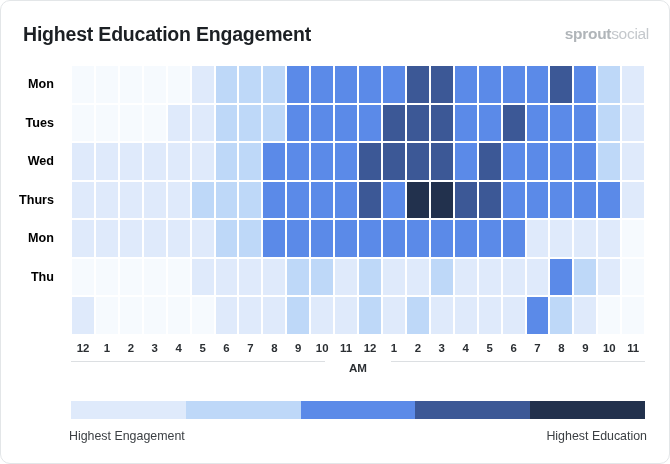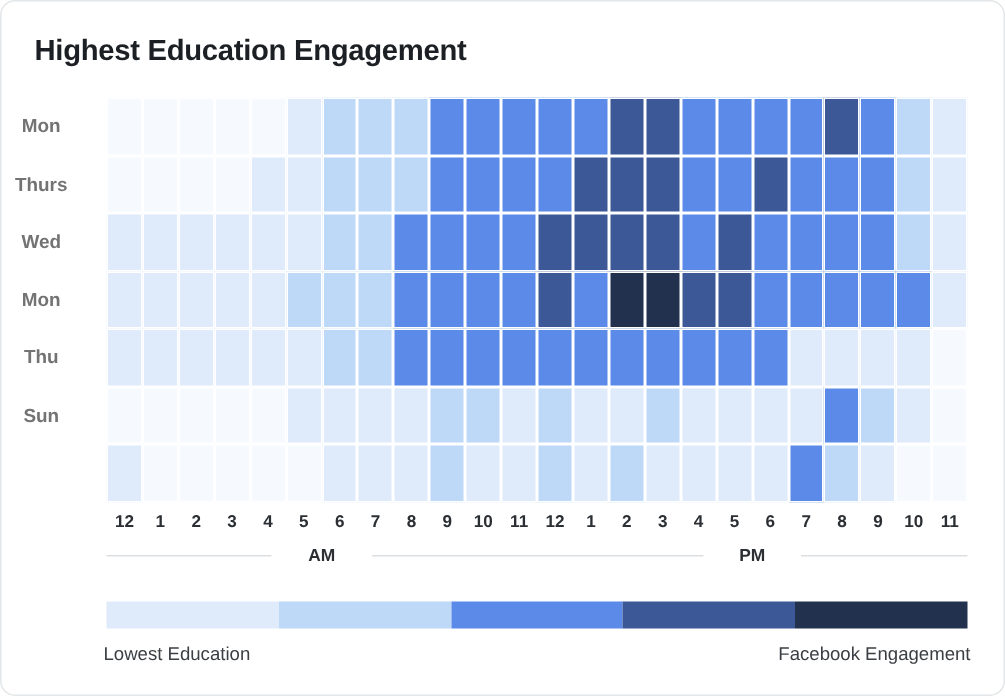--- a/index.html
+++ b/index.html
@@ -44,40 +44,40 @@
     flex:1 1 0;height:100%;
     box-sizing:border-box;
     border:1.1px solid #ffffff;
   }
   
   .daylabels{
     position:absolute;left:0;top:64px;width:62px;height:270px;
   }
   .daylabel{
     height:38.5px;line-height:38.5px;
-    text-align:center;padding-right:9px;
-    font-size:12.6px;font-weight:bold;color:#737373;
+    text-align:right;padding-right:9px;
+    font-size:12.6px;font-weight:bold;color:#000000;
     box-sizing:border-box;
   }
   
   .hours{
     position:absolute;left:70px;top:338px;width:574px;height:18px;
     display:flex;
   }
   .hour{
     flex:1 1 0;text-align:center;
     font-size:11.4px;font-weight:bold;color:#2b2f33;
     line-height:18px;
   }
   .ampm{
     position:absolute;left:70px;top:360px;width:574px;height:18px;
     display:flex;
   }
   .ampm-half{
-    flex:1 1 0;display:flex;align-items:center;gap:24px;
+    flex:1 1 0;display:flex;gap:24px;
   }
   .ampm-half .ln{flex:1 1 auto;height:1px;background:#dcdfe2;}
   .ampm-half .lbl{
     font-size:11.6px;font-weight:bold;color:#2b2f33;white-space:nowrap;
   }
   
   .legend{
     position:absolute;left:70px;top:400px;width:574px;height:18px;display:flex;
   }
   .legend div{flex:1 1 0;height:100%;}
@@ -91,29 +91,30 @@
     position:absolute;right:0;top:0;font-size:12.4px;color:#3b3f43;
   }
 </style>
 </head>
 <body>
 
 <div class="card">
 
   <div class="header">
     <h1 class="title">Highest Education Engagement</h1>
+    <div class="brand"><span class="b1">sprout</span><span class="b2">social</span></div>
   </div>
 
   <div class="daylabels">
       <div class="daylabel">Mon</div>
+      <div class="daylabel">Tues</div>
+      <div class="daylabel">Wed</div>
       <div class="daylabel">Thurs</div>
-      <div class="daylabel">Wed</div>
       <div class="daylabel">Mon</div>
       <div class="daylabel">Thu</div>
-      <div class="daylabel">Sun</div>
     </div>
   <div class="plot">
       <div class="hrow">
         <div class="cell" style="background: rgb(246, 250, 254);"></div>
         <div class="cell" style="background: rgb(246, 250, 254);"></div>
         <div class="cell" style="background: rgb(246, 250, 254);"></div>
         <div class="cell" style="background: rgb(246, 250, 254);"></div>
         <div class="cell" style="background: rgb(246, 250, 254);"></div>
         <div class="cell" style="background: rgb(223, 234, 251);"></div>
         <div class="cell" style="background: rgb(190, 216, 248);"></div>
@@ -318,32 +319,27 @@
       <div class="hour">9</div>
       <div class="hour">10</div>
       <div class="hour">11</div>
     </div>
   <div class="ampm">
     <div class="ampm-half">
       <span class="ln"></span>
       <span class="lbl">AM</span>
       <span class="ln"></span>
     </div>
-    <div class="ampm-half">
-      <span class="ln"></span>
-      <span class="lbl">PM</span>
-      <span class="ln"></span>
-    </div>
   </div>
 
   <div class="legend">
       <div style="background: rgb(223, 234, 251);"></div>
       <div style="background: rgb(190, 216, 248);"></div>
       <div style="background: rgb(91, 138, 232);"></div>
       <div style="background: rgb(60, 88, 150);"></div>
       <div style="background: rgb(34, 49, 77);"></div>
     </div>
   <div class="legend-labels">
-    <span class="lo">Lowest Education</span>
-    <span class="hi">Facebook Engagement</span>
+    <span class="lo">Highest Engagement</span>
+    <span class="hi">Highest Education</span>
   </div>
 
 </div>
 
 </body></html>

